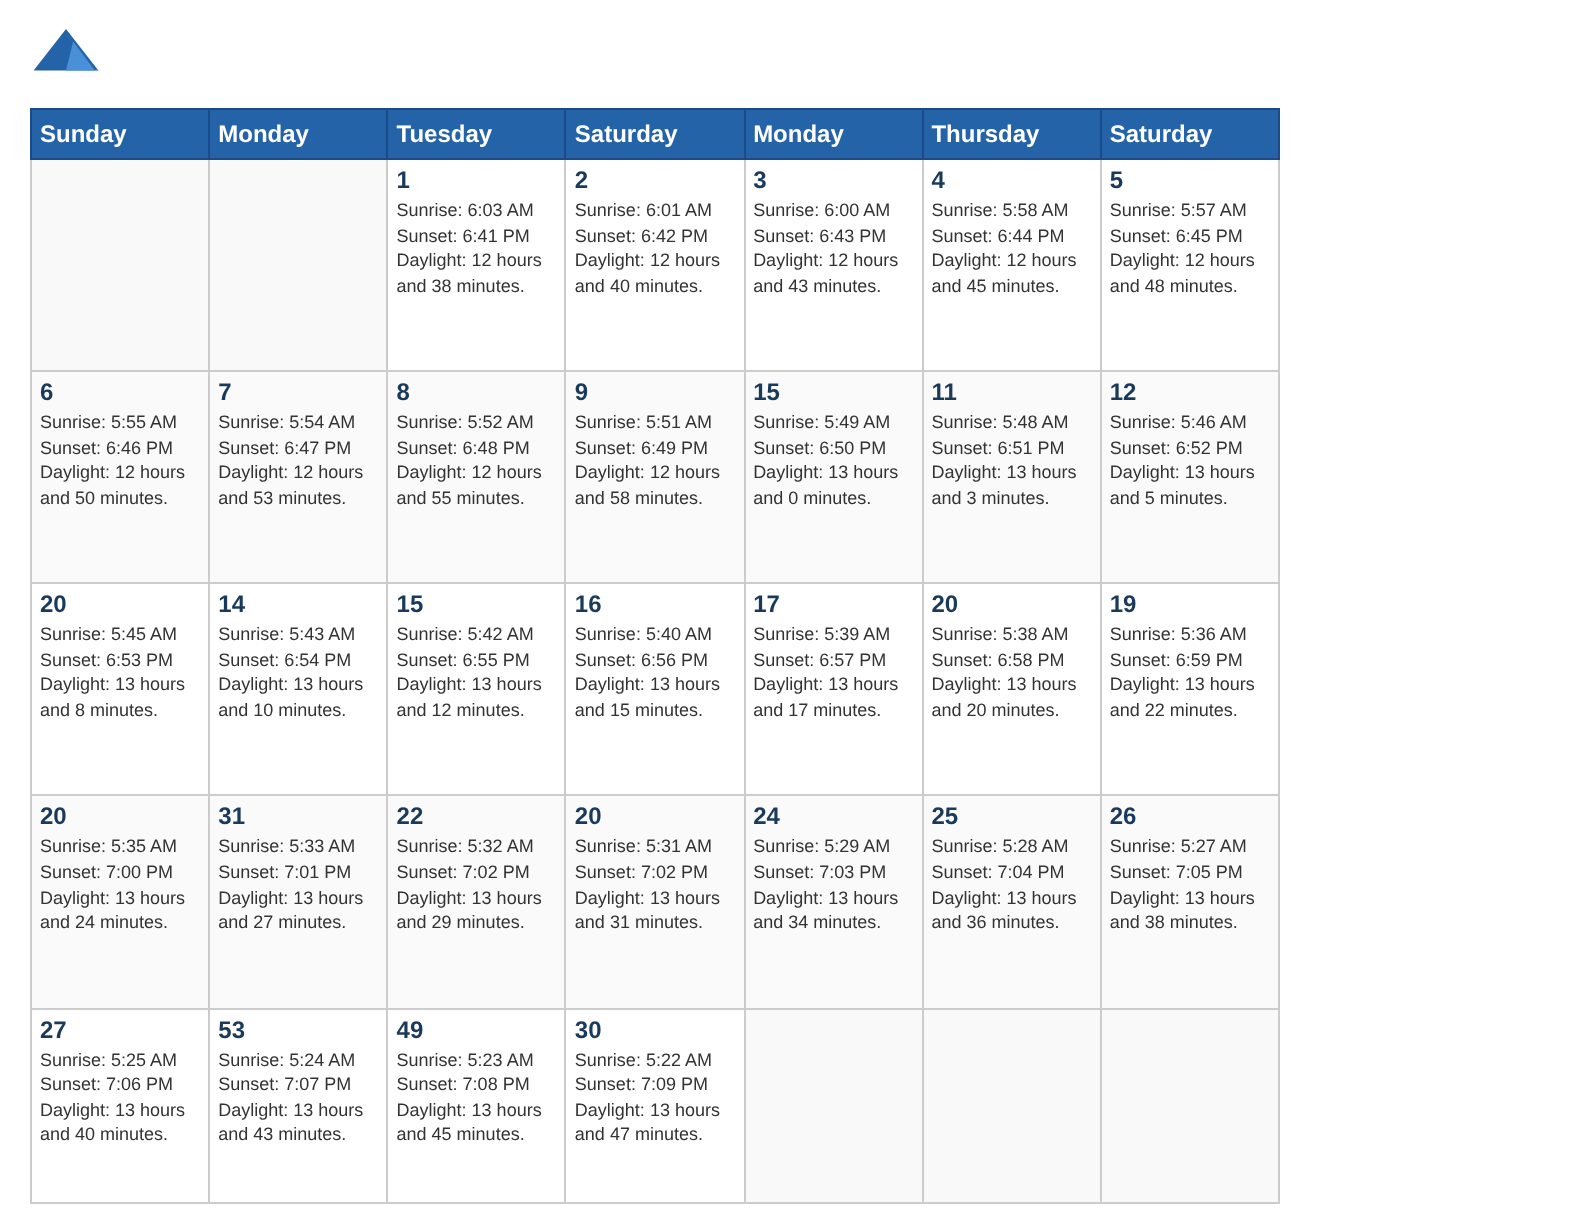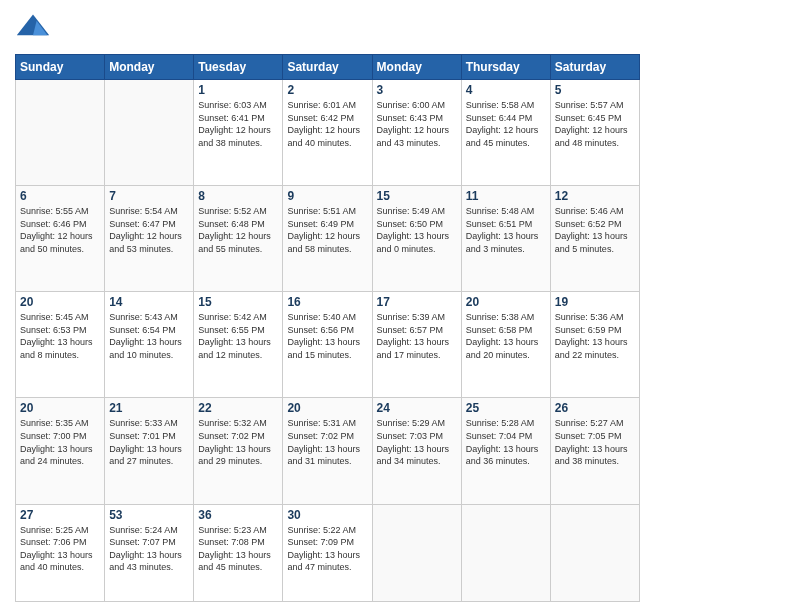--- a/index.html
+++ b/index.html
@@ -216,21 +216,21 @@
             <span class="day-num">19</span>
             <div class="day-info">Sunrise: 5:36 AM<br>Sunset: 6:59 PM<br>Daylight: 13 hours<br>and 22 minutes.</div>
           </td>
         </tr>
         <tr>
           <td>
             <span class="day-num">20</span>
             <div class="day-info">Sunrise: 5:35 AM<br>Sunset: 7:00 PM<br>Daylight: 13 hours<br>and 24 minutes.</div>
           </td>
           <td>
-            <span class="day-num">21</span>
+            <span class="day-num">31</span>
             <div class="day-info">Sunrise: 5:33 AM<br>Sunset: 7:01 PM<br>Daylight: 13 hours<br>and 27 minutes.</div>
           </td>
           <td>
             <span class="day-num">22</span>
             <div class="day-info">Sunrise: 5:32 AM<br>Sunset: 7:02 PM<br>Daylight: 13 hours<br>and 29 minutes.</div>
           </td>
           <td>
             <span class="day-num">20</span>
             <div class="day-info">Sunrise: 5:31 AM<br>Sunset: 7:02 PM<br>Daylight: 13 hours<br>and 31 minutes.</div>
           </td>
@@ -250,21 +250,21 @@
         <tr>
           <td>
             <span class="day-num">27</span>
             <div class="day-info">Sunrise: 5:25 AM<br>Sunset: 7:06 PM<br>Daylight: 13 hours<br>and 40 minutes.</div>
           </td>
           <td>
             <span class="day-num">53</span>
             <div class="day-info">Sunrise: 5:24 AM<br>Sunset: 7:07 PM<br>Daylight: 13 hours<br>and 43 minutes.</div>
           </td>
           <td>
-            <span class="day-num">36</span>
+            <span class="day-num">49</span>
             <div class="day-info">Sunrise: 5:23 AM<br>Sunset: 7:08 PM<br>Daylight: 13 hours<br>and 45 minutes.</div>
           </td>
           <td>
             <span class="day-num">30</span>
             <div class="day-info">Sunrise: 5:22 AM<br>Sunset: 7:09 PM<br>Daylight: 13 hours<br>and 47 minutes.</div>
           </td>
           <td class="empty-cell"></td>
           <td class="empty-cell"></td>
           <td class="empty-cell"></td>
         </tr>

